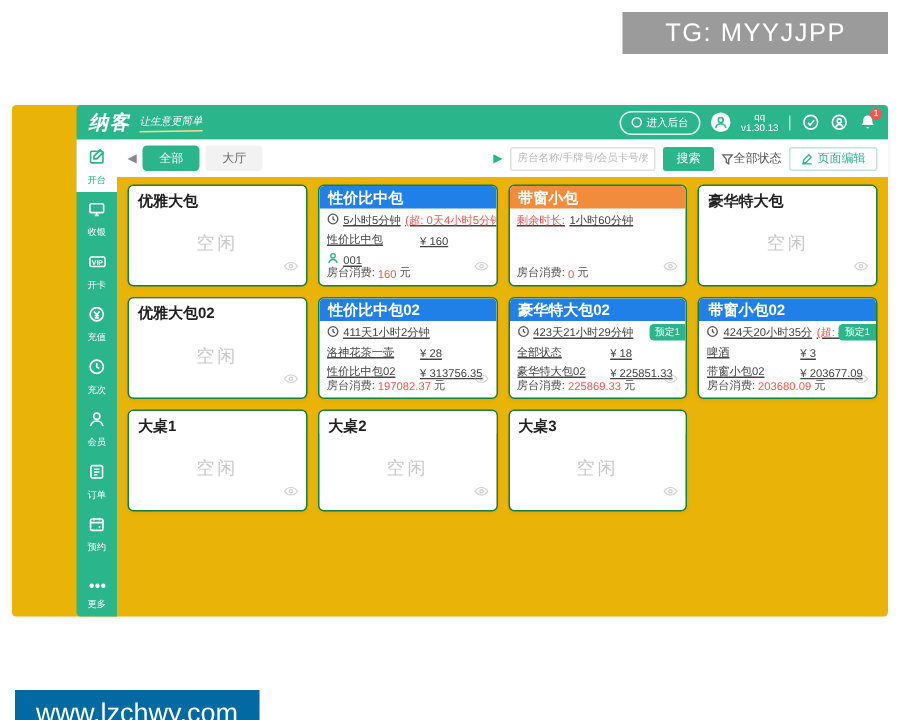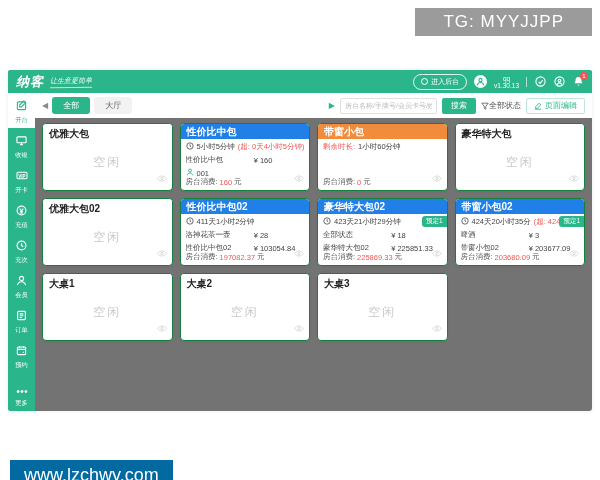--- a/index.html
+++ b/index.html
@@ -3,22 +3,22 @@
 <meta charset="utf-8">
 <style>
   * { margin:0; padding:0; box-sizing:border-box; }
   html,body { width:600px; height:480px; background:#fff; font-family:"Liberation Sans", sans-serif; position:relative; overflow:hidden; }
 
   .tg-mark { position:absolute; top:8px; right:8px; background:#9b9b9b; color:#fff;
              font-size:17px; padding:4px 28px; letter-spacing:1px; }
   .site-mark { position:absolute; left:10px; top:460px; background:#0369a1; color:#fff;
                font-size:18px; padding:5px 14px; }
 
-  .app { position:absolute; left:8px; top:70px; width:584px; height:341px; background:#737373;
-         border-radius:3px; box-shadow:0 0 4px rgba(0,0,0,.08); }
+  .app { position:absolute; left:8px; top:70px; width:584px; height:341px; background:#eab308;
+         border-radius:3px; box-shadow:0 0 4px rgba(0,0,0,.08);padding-left:43px; }
 
   
   .appbar { height:23px; background:#2bb58a; border-radius:3px 3px 0 0; display:flex;
             align-items:center; padding:0 8px; color:#fff; }
   .logo { font-size:13px; font-weight:bold; font-style:italic; letter-spacing:1px; }
   .slogan { font-size:7px; font-style:italic; margin-left:6px; opacity:.95;
             border-bottom:1px solid #ffe28a; padding-bottom:1px; transform:rotate(-1deg); }
   .appbar-right { margin-left:auto; display:flex; align-items:center; gap:7px; }
   .enter-btn { border:1px solid rgba(255,255,255,.85); border-radius:9px; font-size:7px;
                color:#fff; padding:2px 7px; display:flex; align-items:center; gap:3px;
@@ -71,21 +71,21 @@
   .card { background:#fff; border:1px solid #15803d; border-radius:4px; position:relative;
           box-shadow:0 1px 3px rgba(0,0,0,.05); cursor:pointer; overflow:hidden; }
   .card-head { height:15px; display:flex; align-items:center; padding:0 6px; font-weight:bold;
                font-size:10px; color:#222; border-radius:3px 3px 0 0; }
   .card-head.blue   { background:#2080e8; color:#fff; }
   .card-head.orange { background:#f08c3c; color:#fff;text-align:center; }
   .card-head.free   { background:#fff; padding-top:4px; }
   .free-status { position:absolute; left:0; right:0; top:30px; text-align:center;
                  color:#c9c9c9; font-size:12px; letter-spacing:2px; }
   .crow { display:flex; align-items:center; gap:3px; padding:0 5px; font-size:7.5px; color:#444;
-          margin-top:3px; white-space:nowrap; overflow:hidden; }
+          margin-top:3px; white-space:nowrap; overflow:hidden;text-decoration:underline; }
   .crow .red { color:#f25555; }
   .item-name { flex:0 0 55%; overflow:hidden; text-overflow:ellipsis; }
   .consume { position:absolute; left:5px; right:5px; bottom:3px; display:flex; align-items:center;
              gap:2px; font-size:7.5px; color:#555; }
   .consume .amt { color:#f25555; }
   .eye { position:absolute; right:5px; bottom:4px; opacity:.55; }
   .reserve-badge { position:absolute; right:0; top:17px; background:#2bb58a; color:#fff;
                    font-size:6.5px; padding:1px 4px; border-radius:3px 0 0 3px; }
   .guest-ic svg { stroke:#2bb58a; }
 </style>
@@ -309,21 +309,21 @@
                   <path d="M6 3.5V6l1.8 1.4"></path>
                 </svg></span>
               <span>411天1小时2分钟</span>
             </div>
             <div class="crow">
               <span class="item-name">洛神花茶一壶</span>
               <span>¥ 28</span>
             </div>
             <div class="crow">
               <span class="item-name">性价比中包02</span>
-              <span>¥ 103054.84</span>
+              <span>¥ 313756.35</span>
             </div>
             <div class="consume">
               <span>房台消费:</span>
               <span class="amt">197082.37</span>
               <span>元</span>
             </div>
             <span class="eye"><svg width="10" height="7" viewBox="0 0 14 9" fill="none" stroke="#aaa" stroke-width="1.1">
                 <path d="M1 4.5C2.6 2 4.7 1 7 1s4.4 1 6 3.5C11.4 7 9.3 8 7 8S2.6 7 1 4.5z"></path>
                 <circle cx="7" cy="4.5" r="1.6"></circle>
               </svg></span>

